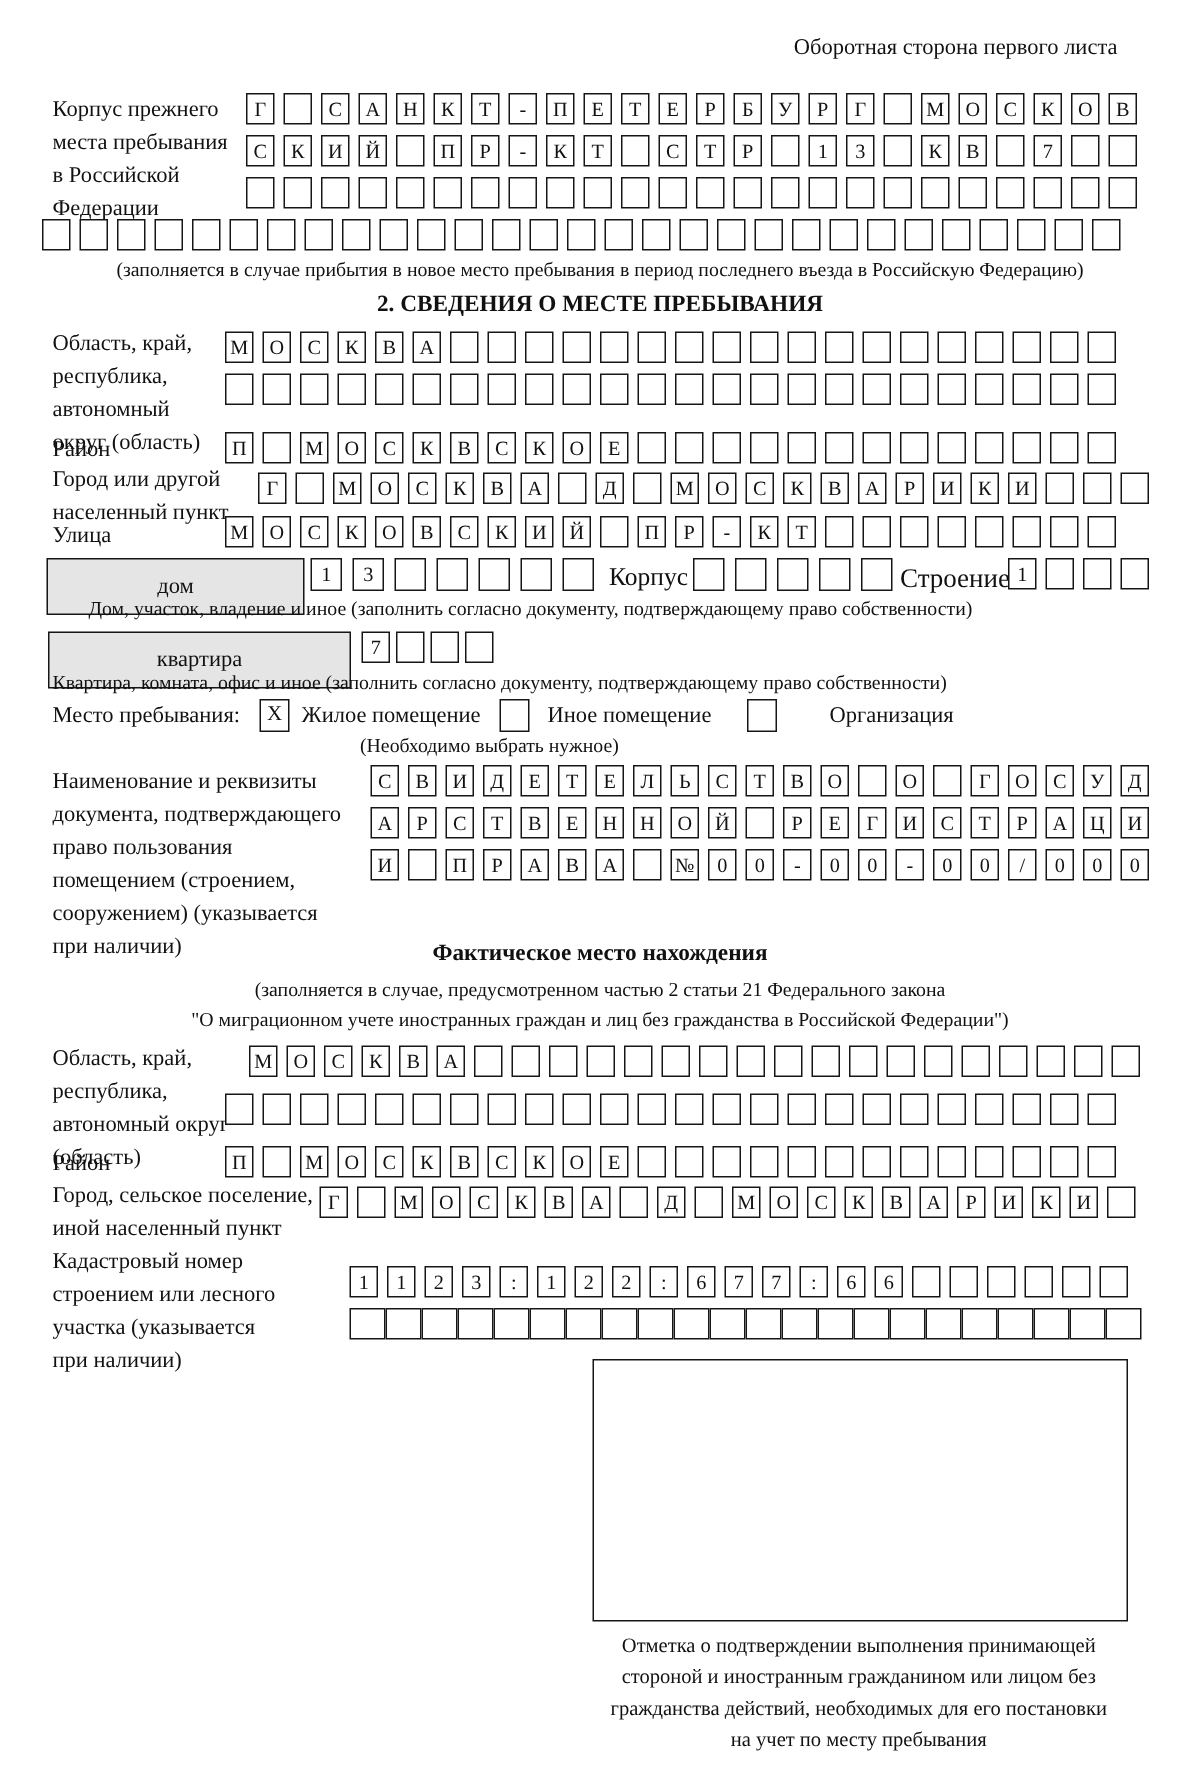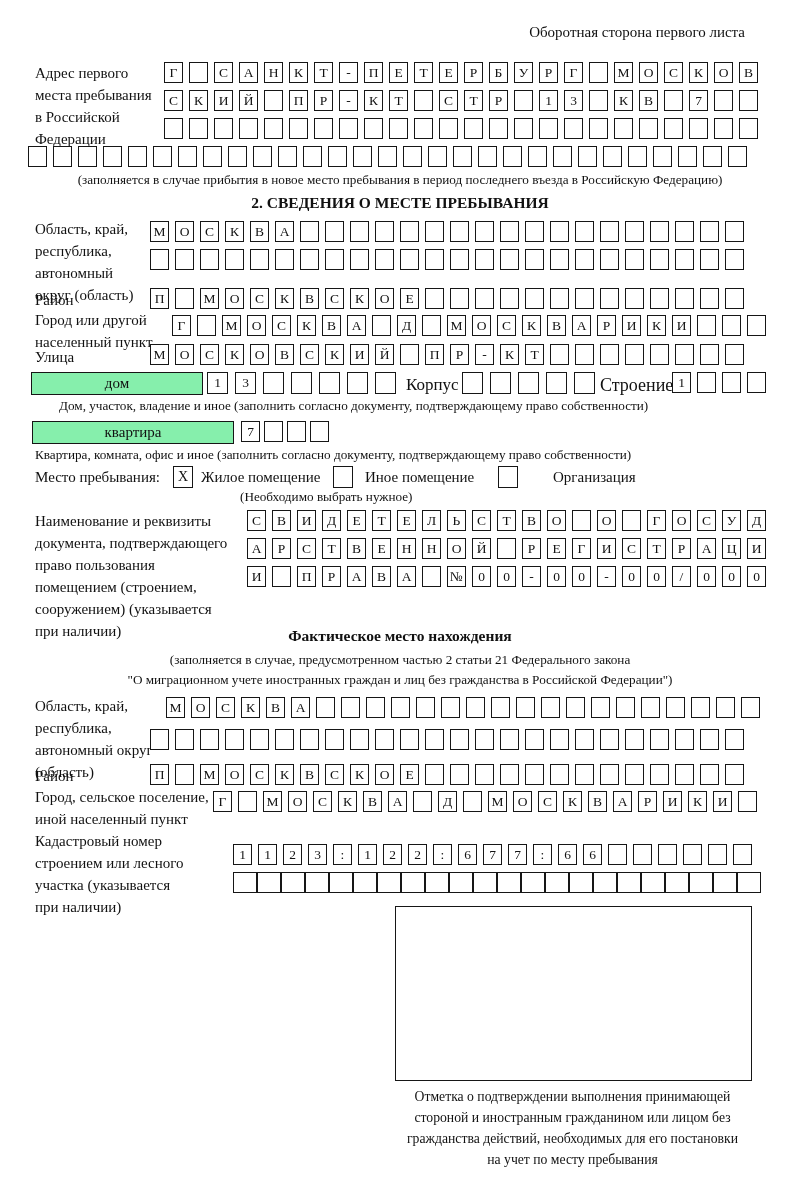--- a/index.html
+++ b/index.html
@@ -19,41 +19,41 @@
     box-sizing:border-box;flex:0 0 auto;width:19px;height:21px;
     border:1.6px solid #161616;display:flex;align-items:center;justify-content:center;
     font-size:13.5px;line-height:1;background:#fff;
   }
   .brow.wide{gap:7px}
   .wide .cell{width:21px;height:22px;}
   .brow.kv{gap:4px}
   .brow.tight{gap:0}
   .tight .cell{width:24px;border-width:1.3px;}
   .bigbox{
-    position:absolute;box-sizing:border-box;height:23px;border:1.7px solid #161616;
-    display:flex;align-items:center;justify-content:center;font-size:15px;background:#86efac;
+    position:absolute;box-sizing:border-box;height:38px;border:1.7px solid #161616;
+    display:flex;align-items:center;justify-content:center;font-size:15px;background:#e5e5e5;
   }
   .ckbox{
     position:absolute;box-sizing:border-box;width:20px;height:22px;border:1.7px solid #161616;
     display:flex;align-items:center;justify-content:center;font-size:14px;background:#fff;
   }
   .stamp-box{position:absolute;left:395px;top:906px;width:357px;height:175px;
     box-sizing:border-box;border:1.8px solid #161616;background:#fff;}
   .stamp-note{position:absolute;left:380px;top:1086px;width:385px;text-align:center;
     font-size:13.7px;line-height:21px;}
 </style>
 </head>
 <body>
 
 <div class="page">
 
   <div class="abs" style="right:55px;top:24px;font-size:15px;">Оборотная сторона первого листа</div>
 
   <div class="lbl" style="left:35px;top:62px;">
-    <div>Адрес первого</div>
+    <div>Корпус прежнего</div>
     <div>места пребывания</div>
     <div>в Российской</div>
     <div>Федерации</div>
   </div>
   <div class="brow" style="left:164px;top:62px;">
       <div class="cell">Г</div>
       <div class="cell"></div>
       <div class="cell">С</div>
       <div class="cell">А</div>
       <div class="cell">Н</div>

